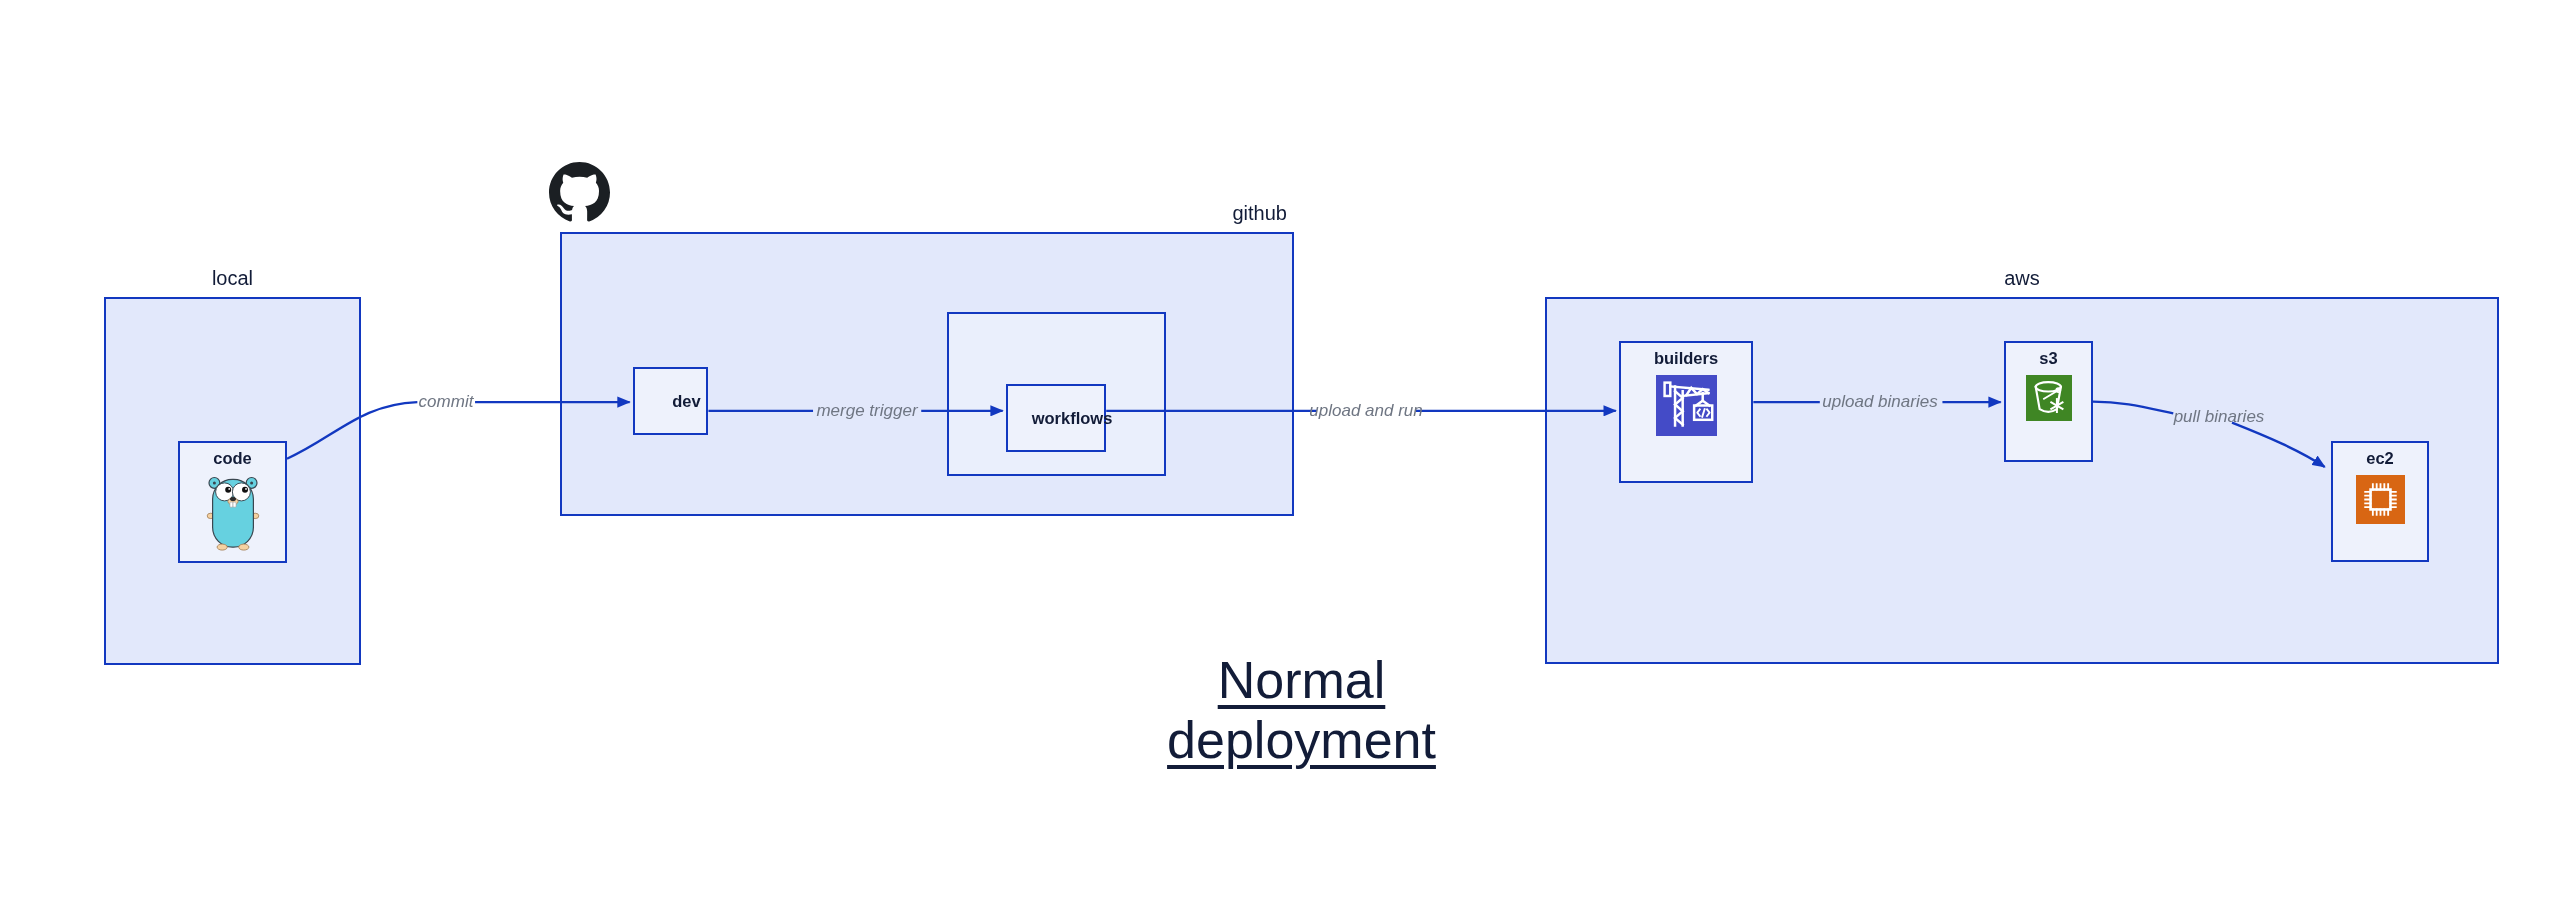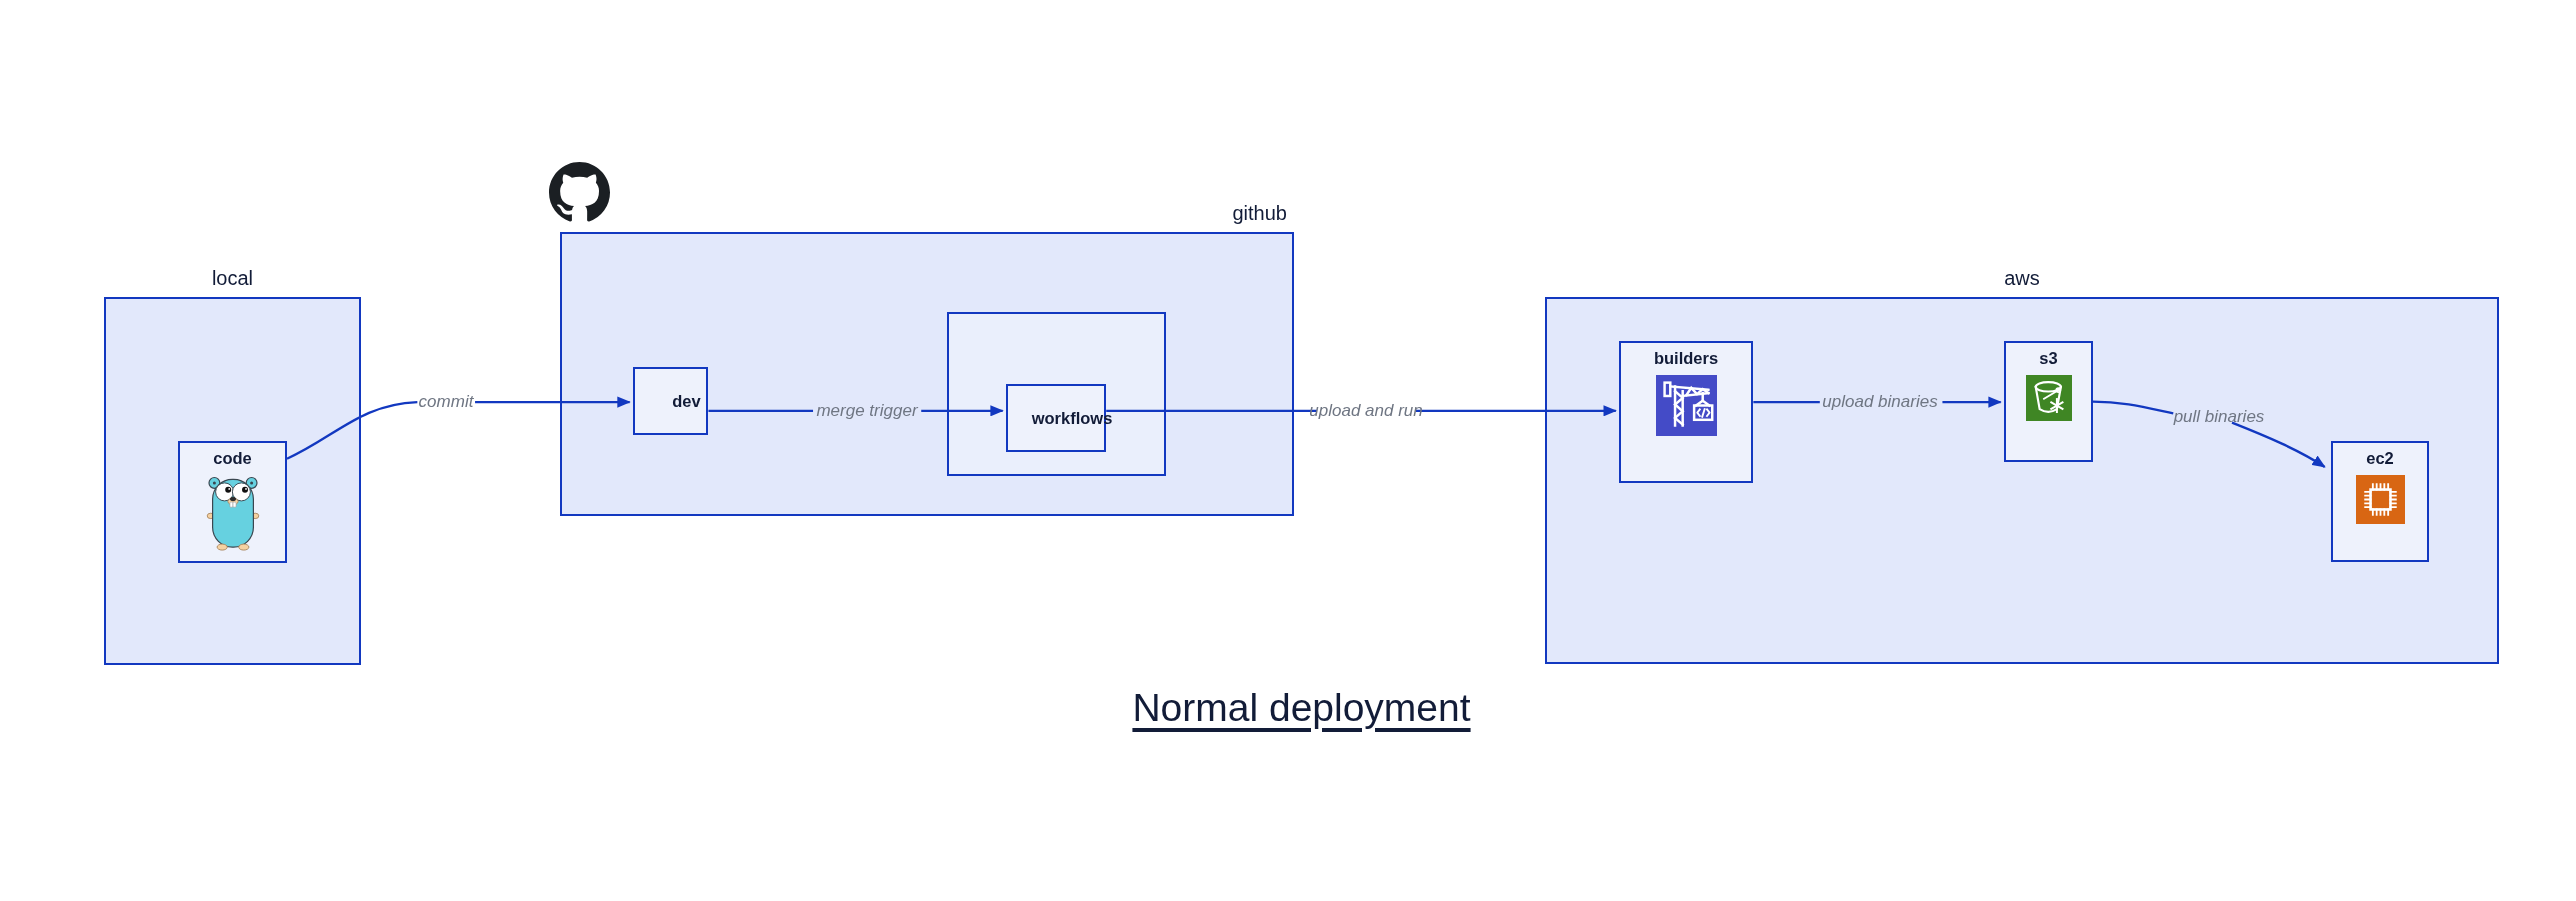--- a/index.html
+++ b/index.html
@@ -86,24 +86,24 @@
   .s3-bg  { fill: var(--s3-icon-bg, #3f8624); }
   .ec2-bg { fill: var(--ec2-icon-bg, #d86613); }
   .icon-stroke { stroke: #ffffff; fill: none; stroke-linecap: square; }
   .gopher-body { fill: var(--gopher-teal, #66d1e0); stroke: #3a4750; stroke-width: 2; }
   .gopher-tan { fill: #f6d2a2; stroke: #a8865f; stroke-width: 1.5; }
 
   
   .diagram-title {
     position: absolute;
     left: 1080px;
-    top: 686px;
+    top: 650px;
     width: 443px;
     text-align: center;
-    font-size: 39px;
+    font-size: 52px;
     color: var(--text-navy, #121c38);
   }
   .diagram-title span {
     text-decoration: underline;
     text-decoration-thickness: 3.6px;
     text-underline-offset: 6.7px;
   }
 </style>
 </head>
 <body>

